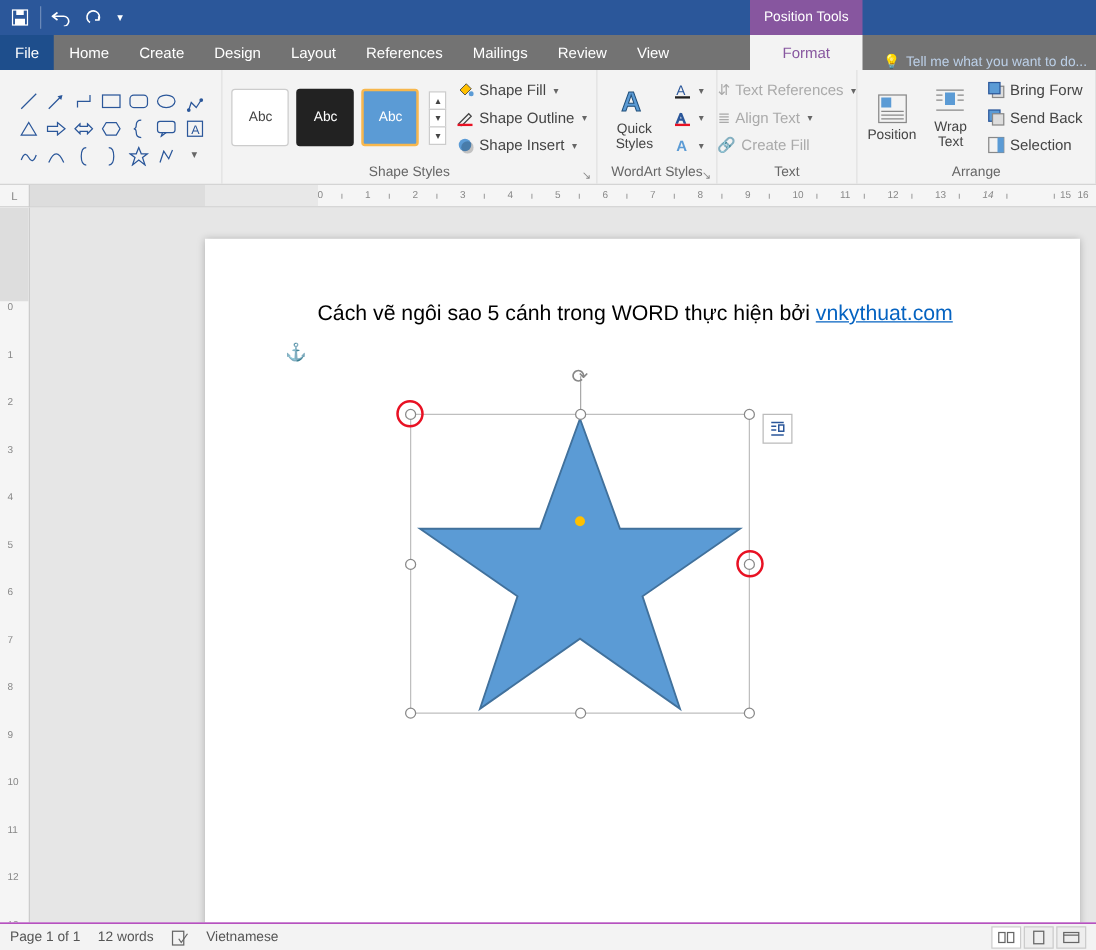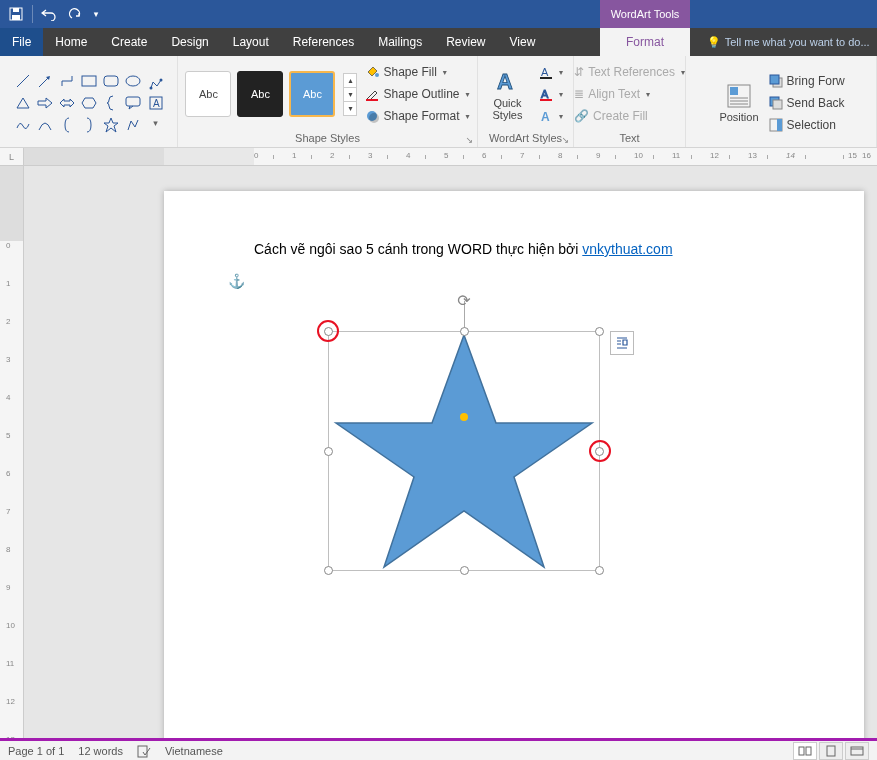--- a/index.html
+++ b/index.html
@@ -7,21 +7,21 @@
 
 
 .titlebar { height: 28px; background: #2b579a; display: flex; align-items: center; color: #fff; font-size: 12px; }
 .qat { display: flex; align-items: center; gap: 2px; padding: 0 4px; }
 .qat-item { width: 24px; height: 24px; display: flex; align-items: center; justify-content: center; cursor: pointer; }
 .qat-sep { width: 1px; height: 18px; background: rgba(255,255,255,0.3); margin: 0 2px; }
 .title-center { flex: 1; text-align: center; font-size: 12px; }
 .contextual-tab-label { position: absolute; left: 600px; top: 0; width: 90px; height: 28px; background: #87569f; color: #fff; font-size: 11px; display: flex; align-items: center; justify-content: center; }
 
 
-.tabstrip { height: 28px; background: #404040; display: flex; align-items: center; color: #fff; font-size: 12px; }
+.tabstrip { height: 28px; background: #737373; display: flex; align-items: flex-end; color: #fff; font-size: 12px; }
 .tab { padding: 0 12px; height: 28px; display: flex; align-items: center; cursor: pointer; }
 .tab.file { background: #1e4e8c; }
 .tab.context-active { background: #f3f3f3; color: #87569f; position: absolute; left: 600px; width: 90px; justify-content: center; }
 .tellme { color: #bcd0e8; font-size: 11px; display: flex; align-items: center; gap: 4px; padding-left: 12px; position: absolute; left: 695px; }
 
 
 .ribbon { height: 92px; background: #f3f3f3; border-bottom: 1px solid #d4d4d4; display: flex; font-size: 11px; color: #444; }
 .group { border-right: 1px solid #e1e1e1; padding: 2px 6px 0 6px; display: flex; flex-direction: column; align-items: center; position: relative; }
 .group-content { flex: 1; display: flex; align-items: center; }
 .group-label { font-size: 11px; color: #666; padding: 2px 0 3px; text-align: center; width: 100%; position: relative; }
@@ -51,37 +51,37 @@
 
 
 .workarea { position: absolute; top: 148px; left: 0; right: 0; bottom: 22px; background: #e6e6e6; display: flex; }
 .ruler-corner { width: 24px; height: 18px; background: #f5f5f5; border-right: 1px solid #ccc; border-bottom: 1px solid #ccc; position: absolute; left: 0; top: 0; font-size: 9px; color: #888; display:flex; align-items:center; justify-content:center;}
 .hruler { position: absolute; left: 24px; right: 0; top: 0; height: 18px; background: #f5f5f5; border-bottom: 1px solid #ccc; font-size: 8px; color: #888; overflow: hidden; }
 .vruler { position: absolute; left: 0; top: 18px; bottom: 0; width: 24px; background: #f5f5f5; border-right: 1px solid #ccc; font-size: 8px; color: #888; overflow: hidden; }
 .hruler-inner, .vruler-inner { position: relative; width: 100%; height: 100%; }
 .rtick { position: absolute; color: #888; }
 .doc-scroll { position: absolute; left: 24px; top: 18px; right: 0; bottom: 0; background: #e6e6e6; overflow: hidden; }
 .page { position: absolute; left: 140px; top: 25px; width: 700px; height: 900px; background: #fff; box-shadow: 0 0 6px rgba(0,0,0,0.25); }
-.body-text { position: absolute; left: 90px; top: 50px; font-family: "Times New Roman", serif; font-size: 14px; color: #000; }
+.body-text { position: absolute; left: 90px; top: 50px; font-family: "Times New Roman", serif; font-size: 17px; color: #000; }
 .body-text a { color: #0563c1; text-decoration: underline; }
 .anchor-icon { position: absolute; left: 64px; top: 82px; color: #2b579a; font-size: 14px; }
 
 
 .shape-box { position: absolute; left: 164px; top: 140px; width: 272px; height: 240px; }
 .sel-rect { position: absolute; inset: 0; border: 1px solid #bfbfbf; }
 .handle { position: absolute; width: 9px; height: 9px; background: #fff; border: 1px solid #888; border-radius: 50%; }
 .rot-line { position: absolute; left: 50%; top: -30px; width: 1px; height: 30px; background: #aaa; }
 .rot-handle { position: absolute; left: 50%; top: -40px; transform: translateX(-50%); color: #888; font-size: 16px; }
 .star-svg { position: absolute; inset: 0; }
 .red-ring { position: absolute; width: 22px; height: 22px; border: 2px solid #e81123; border-radius: 50%; transform: translate(-50%,-50%); }
 .layout-opts { position: absolute; right: -34px; top: 0; width: 24px; height: 24px; border: 1px solid #bbb; background: #fff; display: flex; align-items: center; justify-content: center; cursor: pointer; }
 .adj-handle { position: absolute; width: 8px; height: 8px; background: #ffc000; border-radius: 50%; left: 50%; top: 36%; transform: translate(-50%,-50%); }
 
 
-.statusbar { position: absolute; left: 0; right: 0; bottom: 0; height: 22px; background: #f3f3f3; border-top: 3px solid #a21caf; display: flex; align-items: center; font-size: 11px; color: #555; padding: 0 8px; gap: 14px; }
+.statusbar { position: absolute; left: 0; right: 0; bottom: 0; height: 22px; background: #f3f3f3; border-top: 1px solid #a21caf; display: flex; align-items: center; font-size: 11px; color: #555; padding: 0 8px; gap: 14px; }
 .statusbar .spacer { flex: 1; }
 .view-btns { display: flex; gap: 2px; }
 .view-btn { width: 24px; height: 18px; border: 1px solid #ccc; background: #fff; cursor: pointer; display:flex; align-items:center; justify-content:center; font-size:10px;}
 .view-btn.partial { background: #eee; }
 
 svg { display: block; }
 .dd { font-size: 8px; margin-left: 2px; color: #666; }
 </style>
 </head>
 <body>
@@ -102,21 +102,21 @@
         </svg>
     </div>
     <div class="qat-item">
       <svg width="14" height="14" viewBox="0 0 14 14">
           <path d="M4 11 A5 5 0 1 1 11 9" fill="none" stroke="#fff" stroke-width="1.3"></path>
           <path d="M11 6 L11 9 L8 9" fill="none" stroke="#fff" stroke-width="1.3"></path>
         </svg>
     </div>
     <div class="qat-item" style="width:14px;color:#fff;font-size:9px;">▾</div>
   </div>
-  <div class="contextual-tab-label">WordArt Tools</div>
+  <div class="contextual-tab-label">Position Tools</div>
 </div>
 
 <div class="tabstrip">
   <div class="tab file">File</div>
   <div class="tab">Home</div>
   <div class="tab">Create</div>
   <div class="tab">Design</div>
   <div class="tab">Layout</div>
   <div class="tab">References</div>
   <div class="tab">Mailings</div>
@@ -279,21 +279,21 @@
           <span>Shape Outline</span>
             <span class="dd">▾</span>
         </div>
         <div class="fill-item">
           <span>
               <svg width="14" height="14">
                 <circle cx="7" cy="7" r="5" fill="#5b9bd5"></circle>
                 <circle cx="9" cy="9" r="5" fill="rgba(0,0,0,0.2)"></circle>
               </svg>
             </span>
-          <span>Shape Format</span>
+          <span>Shape Insert</span>
             <span class="dd">▾</span>
         </div>
       </div>
     </div>
     <div class="group-label"><span>Shape Styles</span><span class="launcher">↘</span></div>
   </div>
 
   <div class="group" style="width:96px;">
     <div class="group-content">
       <div class="big-btn">
@@ -355,20 +355,32 @@
       <div class="big-btn">
         <svg width="26" height="26">
             <rect x="2" y="2" width="22" height="22" fill="none" stroke="#888"></rect>
             <rect x="4" y="4" width="8" height="8" fill="#5b9bd5"></rect>
             <line x1="4" y1="15" x2="22" y2="15" stroke="#888"></line>
             <line x1="4" y1="18" x2="22" y2="18" stroke="#888"></line>
             <line x1="4" y1="21" x2="22" y2="21" stroke="#888"></line>
           </svg>
         <span>Position</span>
       </div>
+      <div class="big-btn">
+        <svg width="26" height="26">
+            <rect x="9" y="6" width="8" height="10" fill="#5b9bd5"></rect>
+            <line x1="2" y1="4" x2="24" y2="4" stroke="#888"></line>
+            <line x1="2" y1="8" x2="7" y2="8" stroke="#888"></line>
+            <line x1="19" y1="8" x2="24" y2="8" stroke="#888"></line>
+            <line x1="2" y1="12" x2="7" y2="12" stroke="#888"></line>
+            <line x1="19" y1="12" x2="24" y2="12" stroke="#888"></line>
+            <line x1="2" y1="20" x2="24" y2="20" stroke="#888"></line>
+          </svg>
+        <span style="line-height:1.1;text-align:center;">Wrap Text</span>
+      </div>
       <div class="small-list">
         <div class="small-item">
             <span>
               <svg width="14" height="14">
                 <rect x="4" y="4" width="9" height="9" fill="#ddd" stroke="#888"></rect>
                 <rect x="1" y="1" width="9" height="9" fill="#5b9bd5" stroke="#2b579a"></rect>
               </svg>
             </span>
             <span>Bring Forw</span>
           </div>
@@ -385,20 +397,21 @@
             <span>
               <svg width="14" height="14">
                 <rect x="1" y="1" width="12" height="12" fill="none" stroke="#888"></rect>
                 <rect x="8" y="1" width="5" height="12" fill="#5b9bd5"></rect>
               </svg>
             </span>
             <span>Selection</span>
           </div>
       </div>
     </div>
+    <div class="group-label">Arrange</div>
   </div>
 </div>
 
 <div class="workarea">
   <div class="ruler-corner">L</div>
   <div class="hruler">
       <div class="hruler-inner" id="hruler">
         <div class="rtick" style="left: 154px; top: 3px;">2</div>
         <div class="rtick" style="left: 173px; top: 7px; width: 1px; height: 4px; background: rgb(170, 170, 170);"></div>
         <div class="rtick" style="left: 192px; top: 3px;">1</div>

